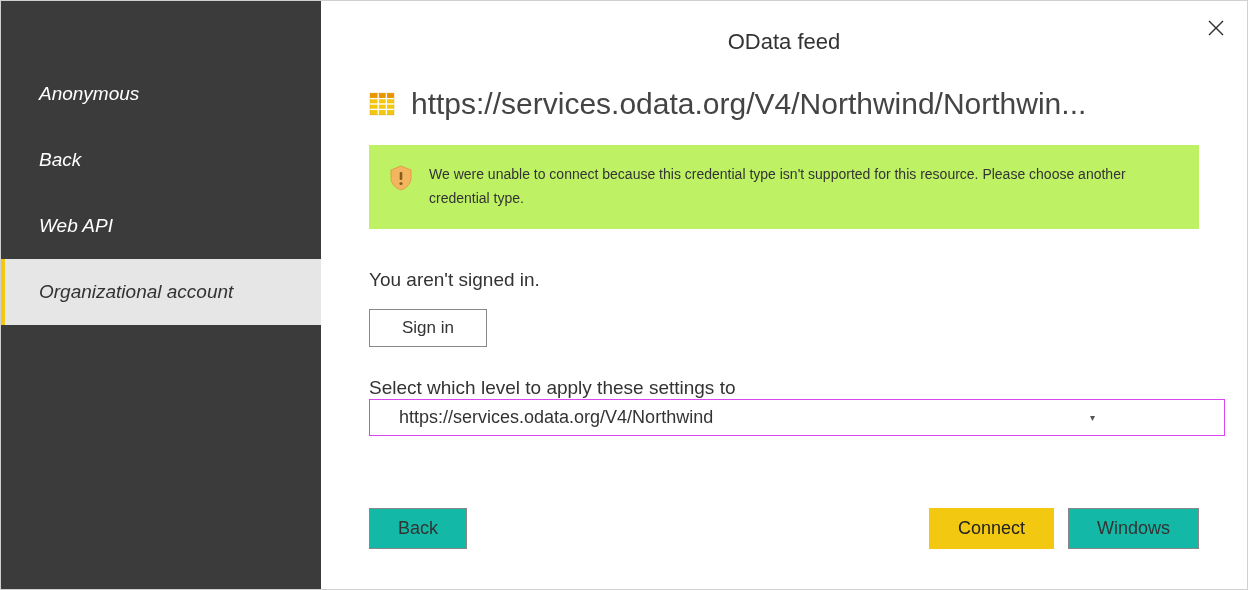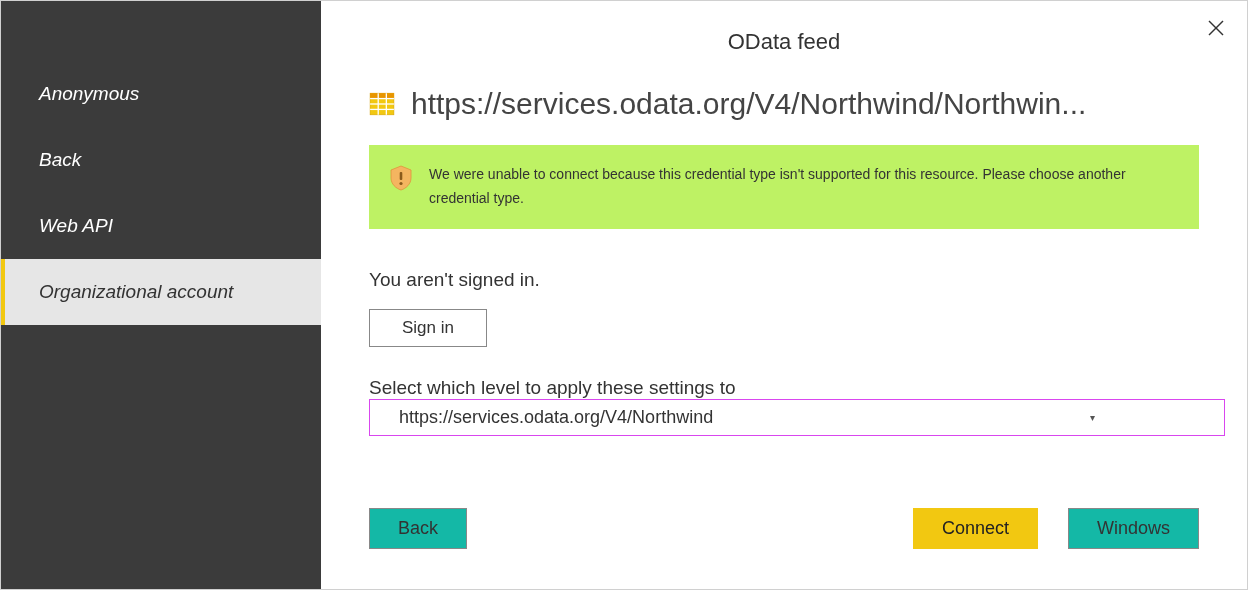--- a/index.html
+++ b/index.html
@@ -155,21 +155,21 @@
       position: absolute;
       bottom: 40px;
       left: 48px;
       right: 48px;
       display: flex;
       justify-content: space-between;
       align-items: center;
     }
     .footer-right {
       display: flex;
-      gap: 30px;
+      gap: 14px;
     }
     .btn {
       border: 1px solid #888;
       background: #14b8a6;
       font-size: 18px;
       padding: 9px 28px;
       cursor: pointer;
       color: #333;
       font-family: inherit;
     }

